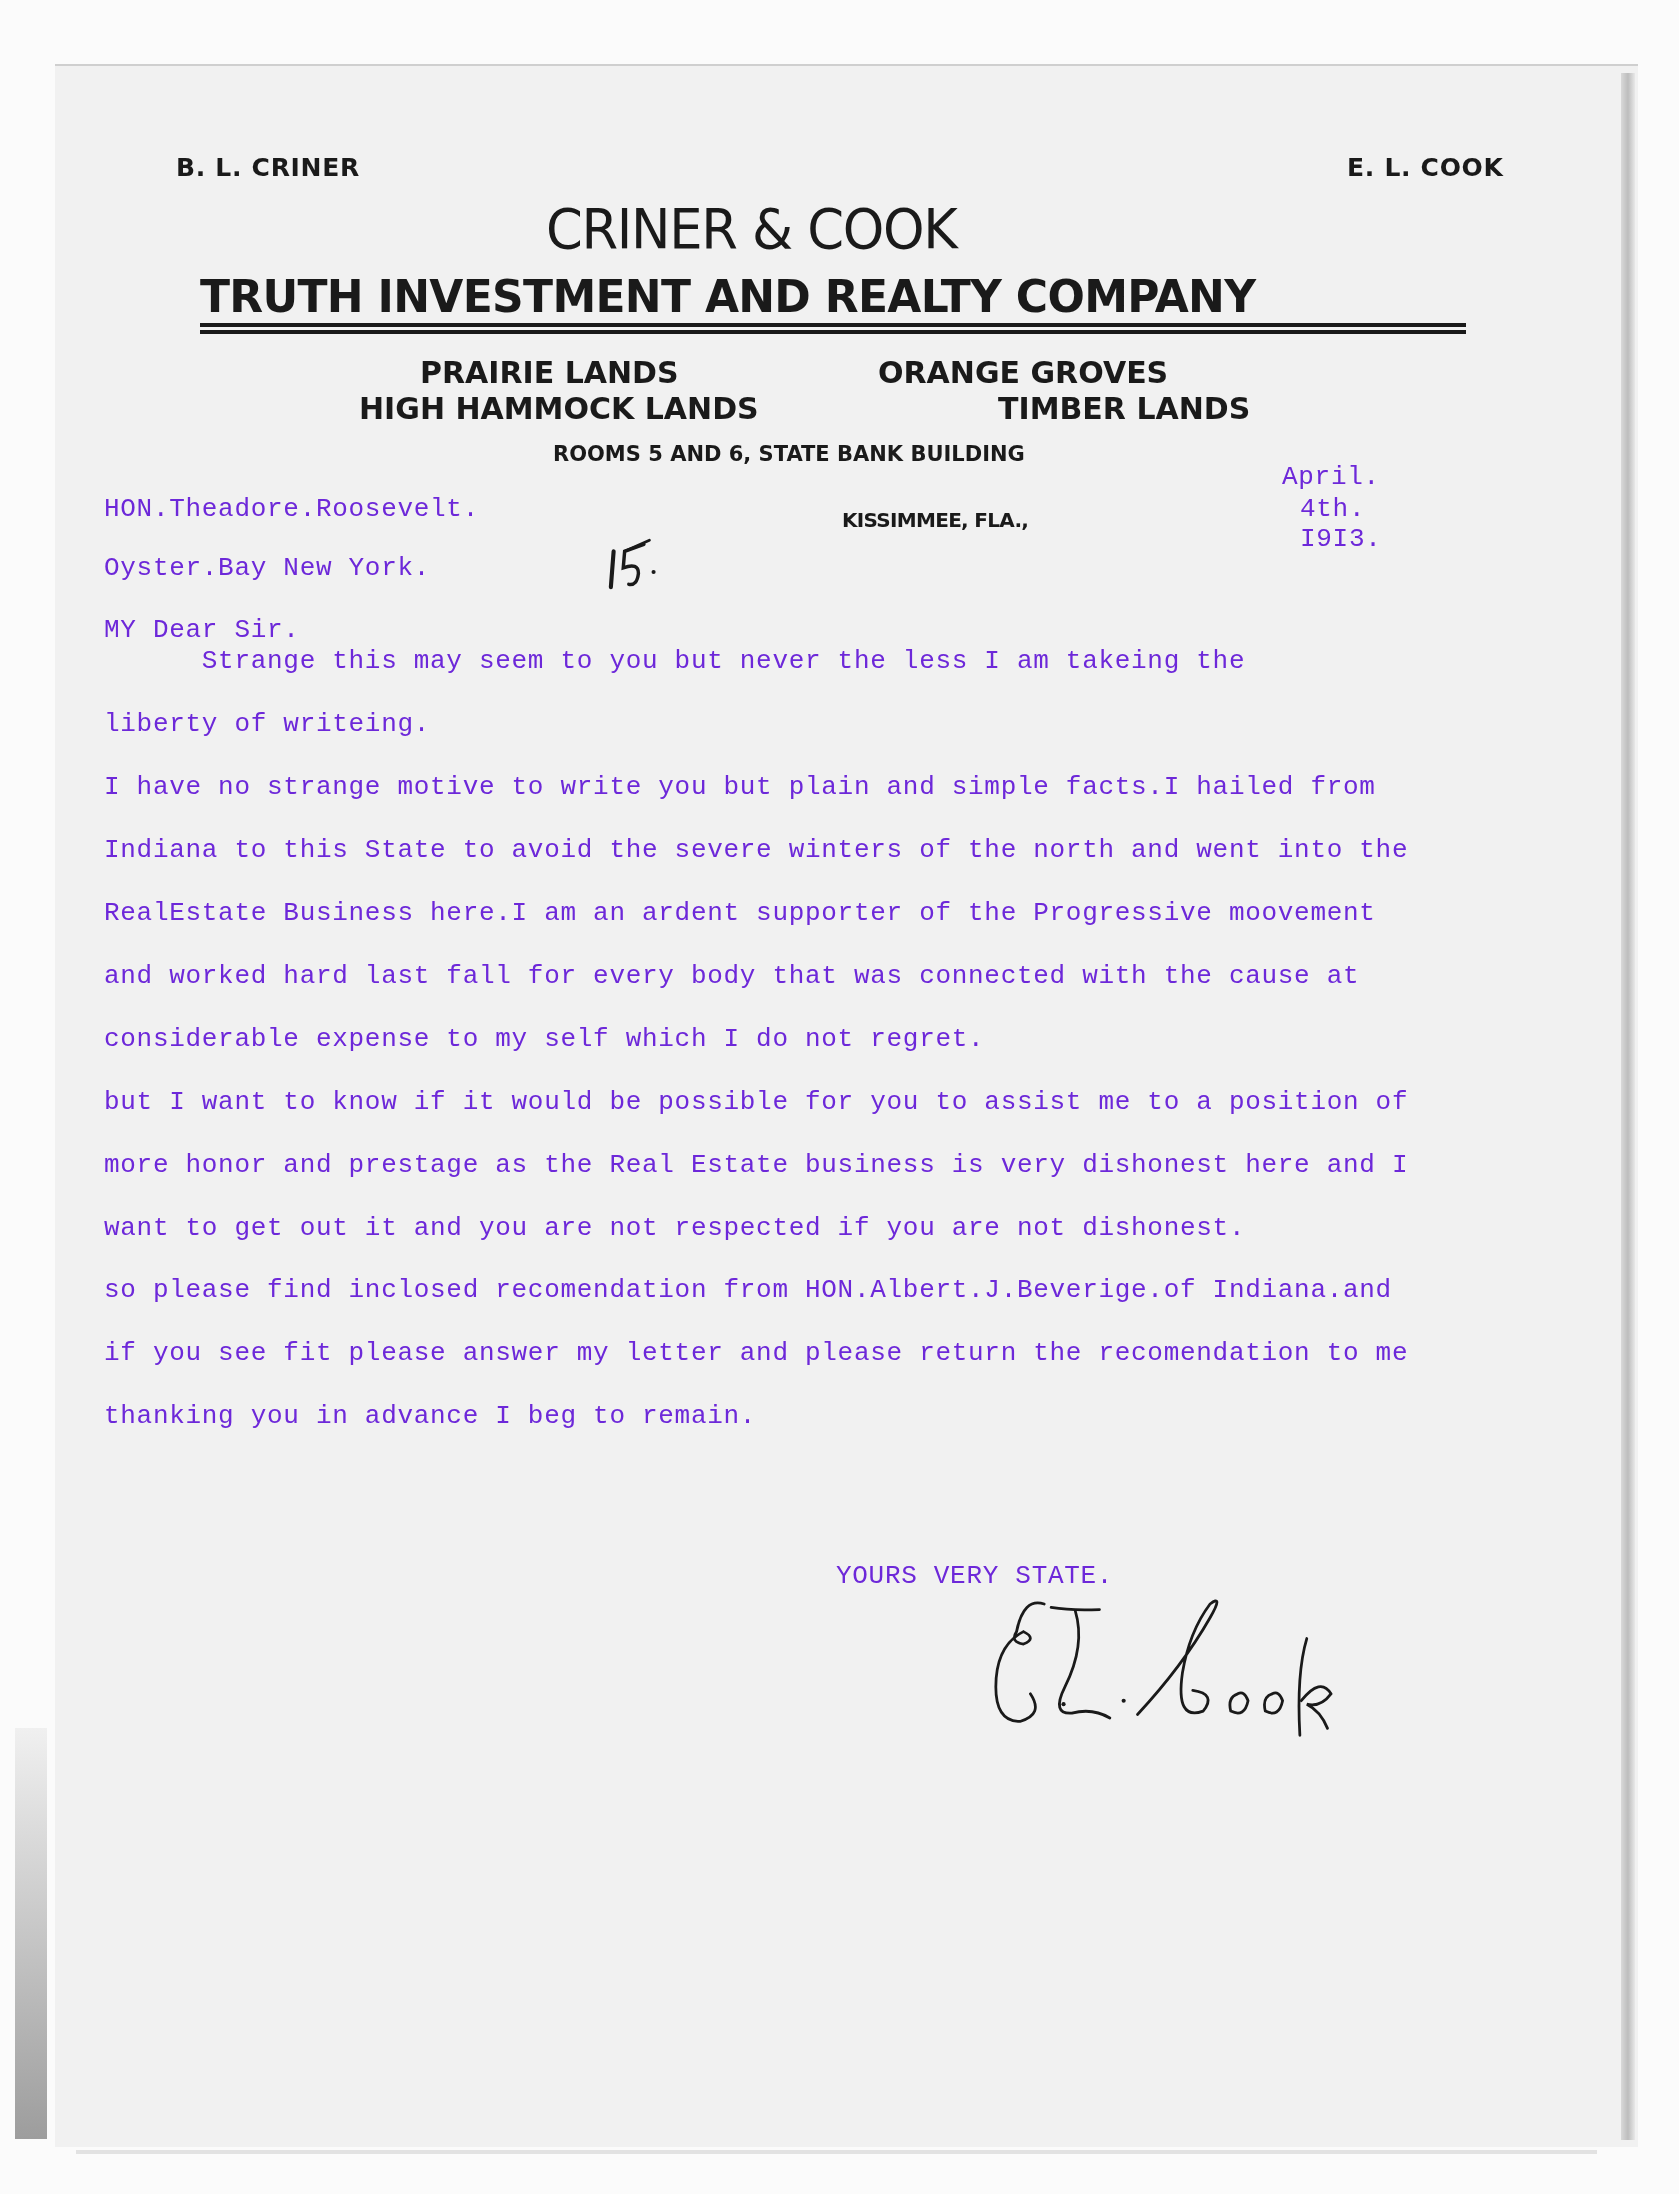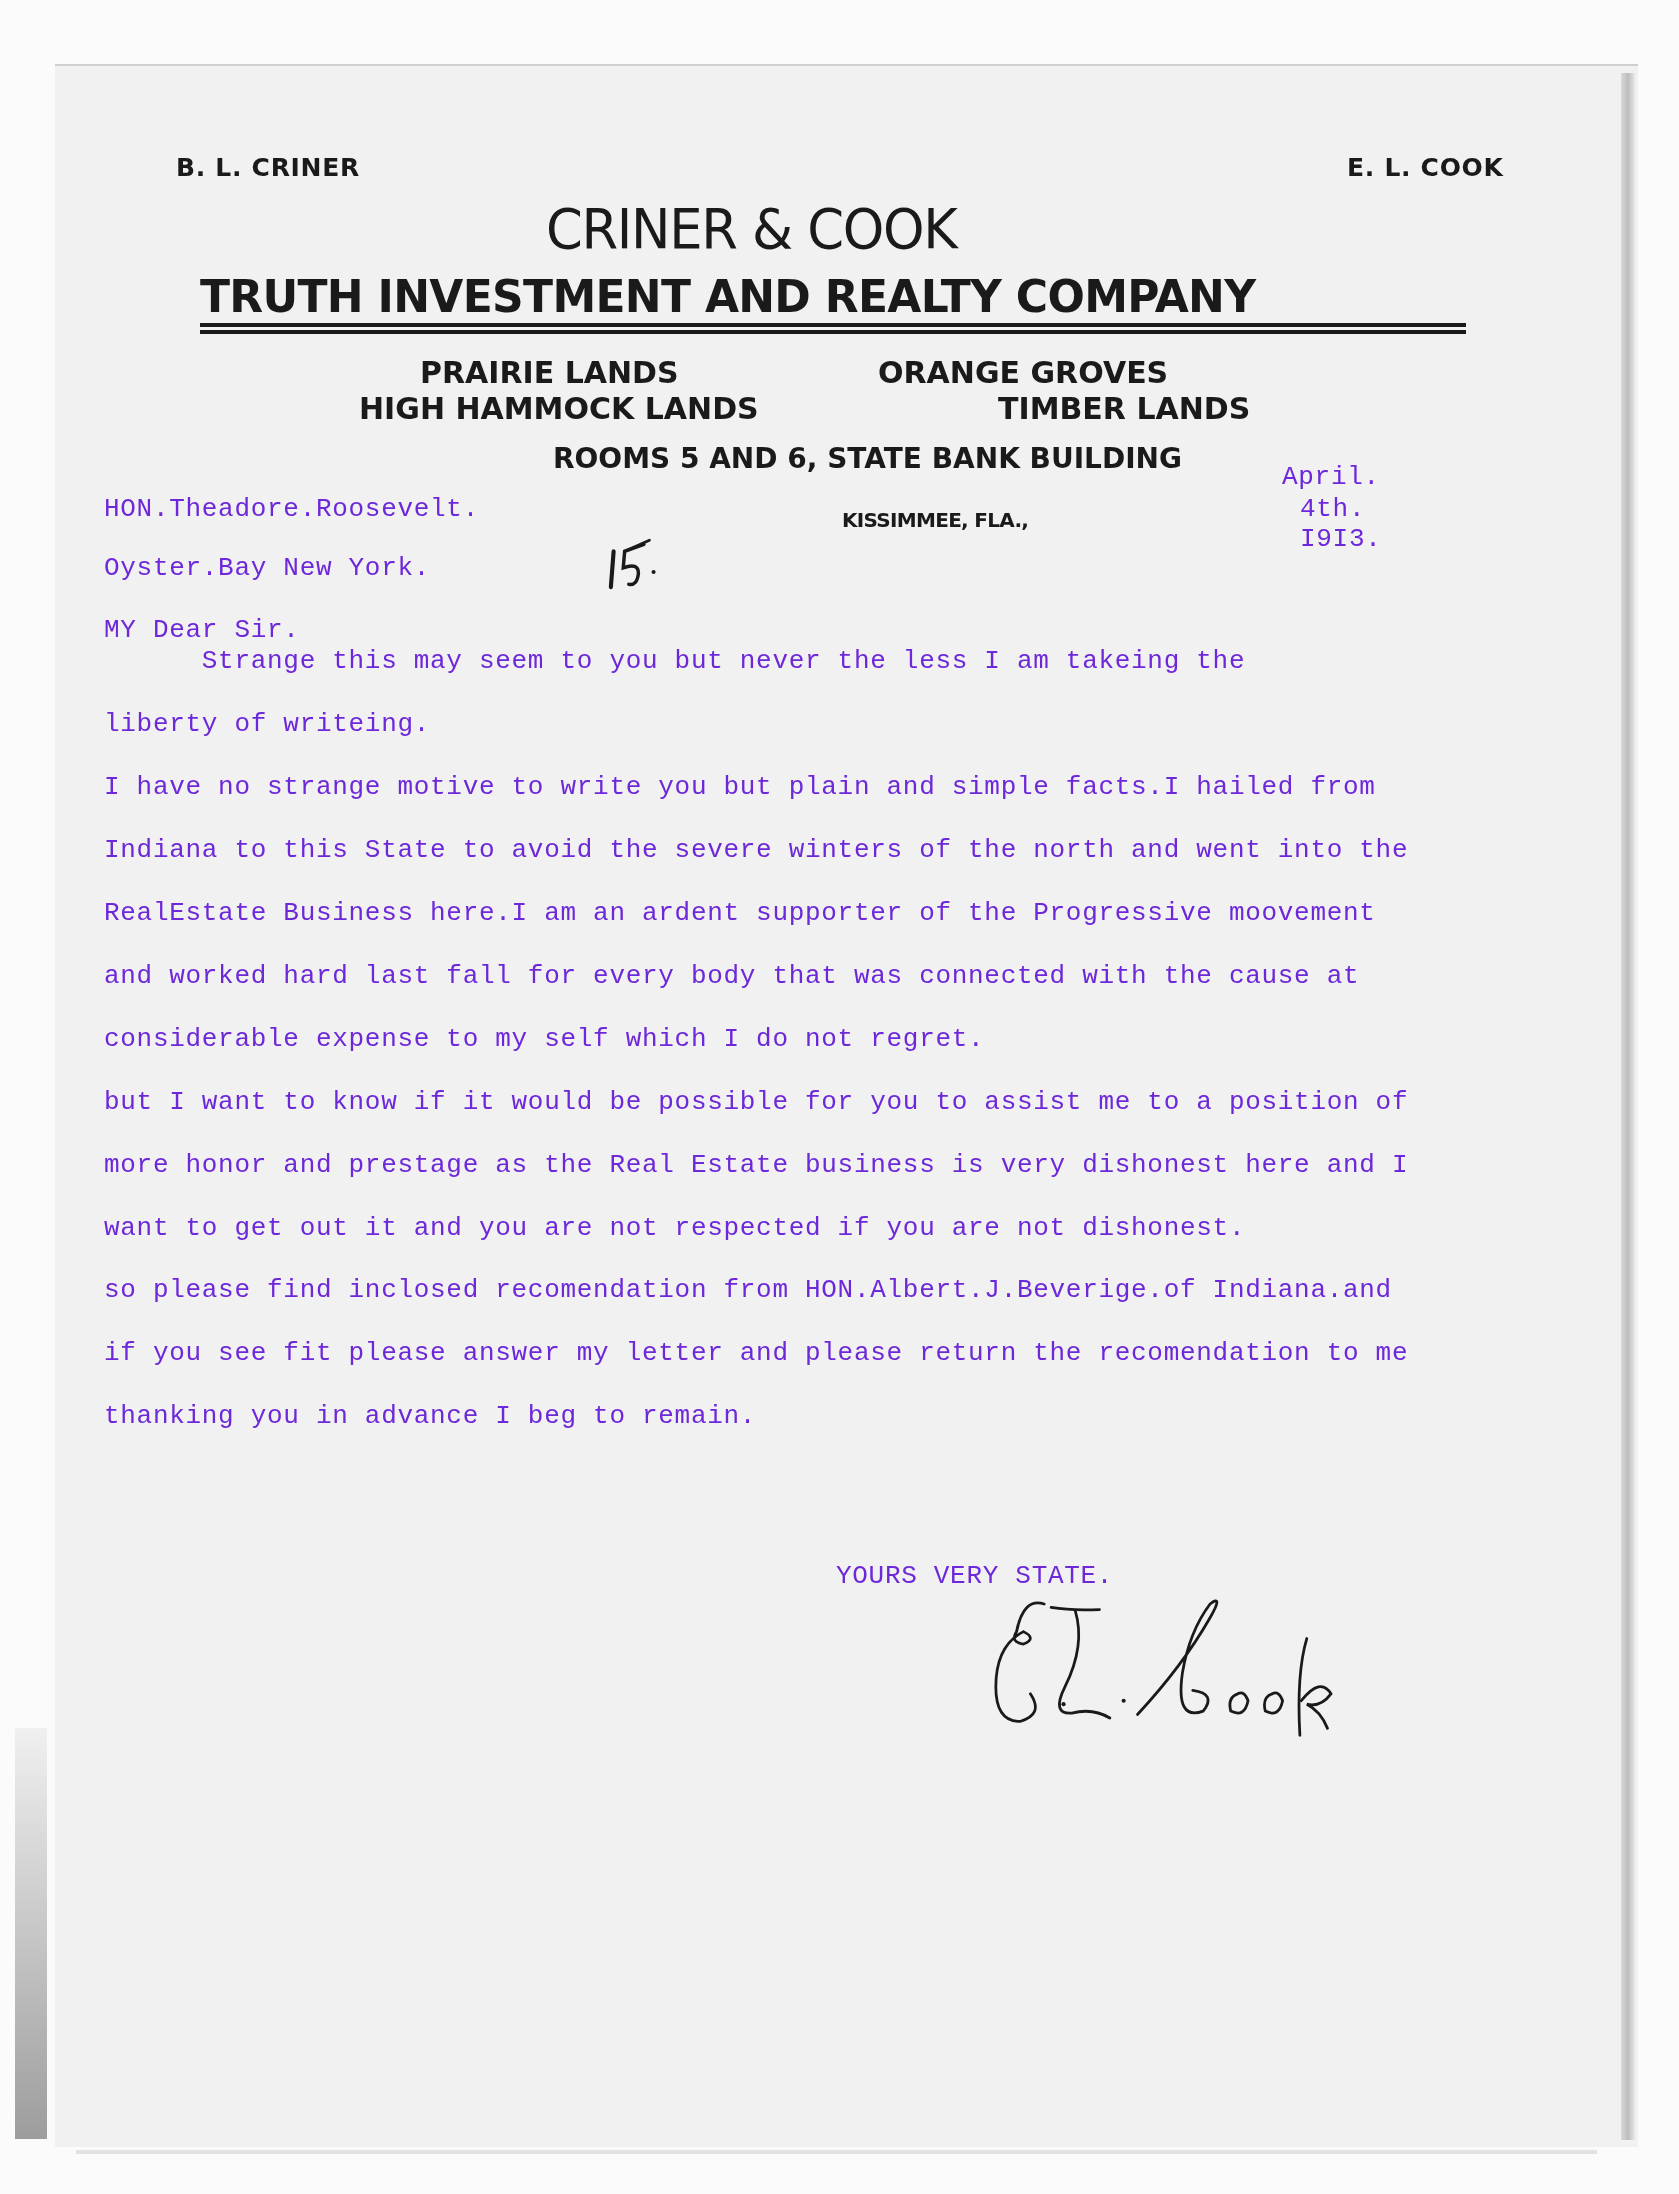--- a/index.html
+++ b/index.html
@@ -71,21 +71,21 @@
   .rule {
     position: absolute;
     left: 200px;
     width: 1266px;
     background: #1a1a1a;
   }
   .lands {
     font-size: 30px;
   }
   .rooms {
-    font-size: 28px;
+    font-size: 21px;
   }
   .place {
     font-size: 20px;
     letter-spacing: -0.7px;
   }
   .tw {
     position: absolute;
     font-family: "Liberation Mono", "DejaVu Sans Mono", monospace;
     font-size: 26px;
     color: #6d28d9;

